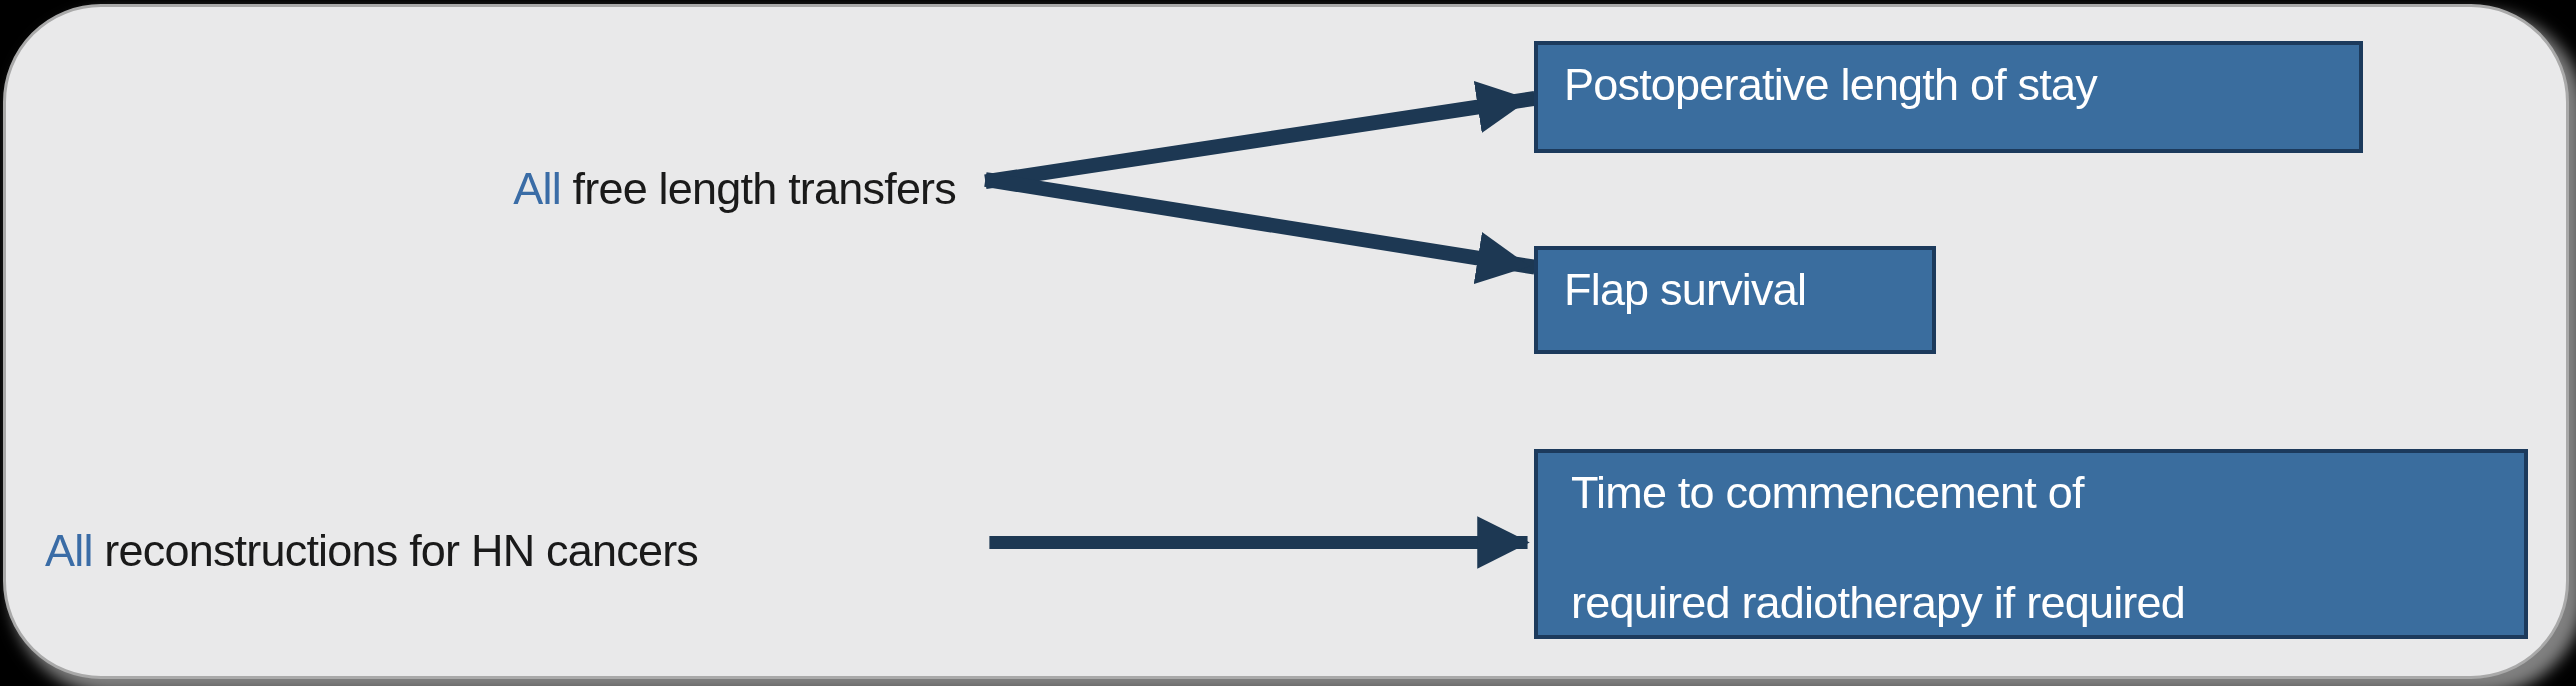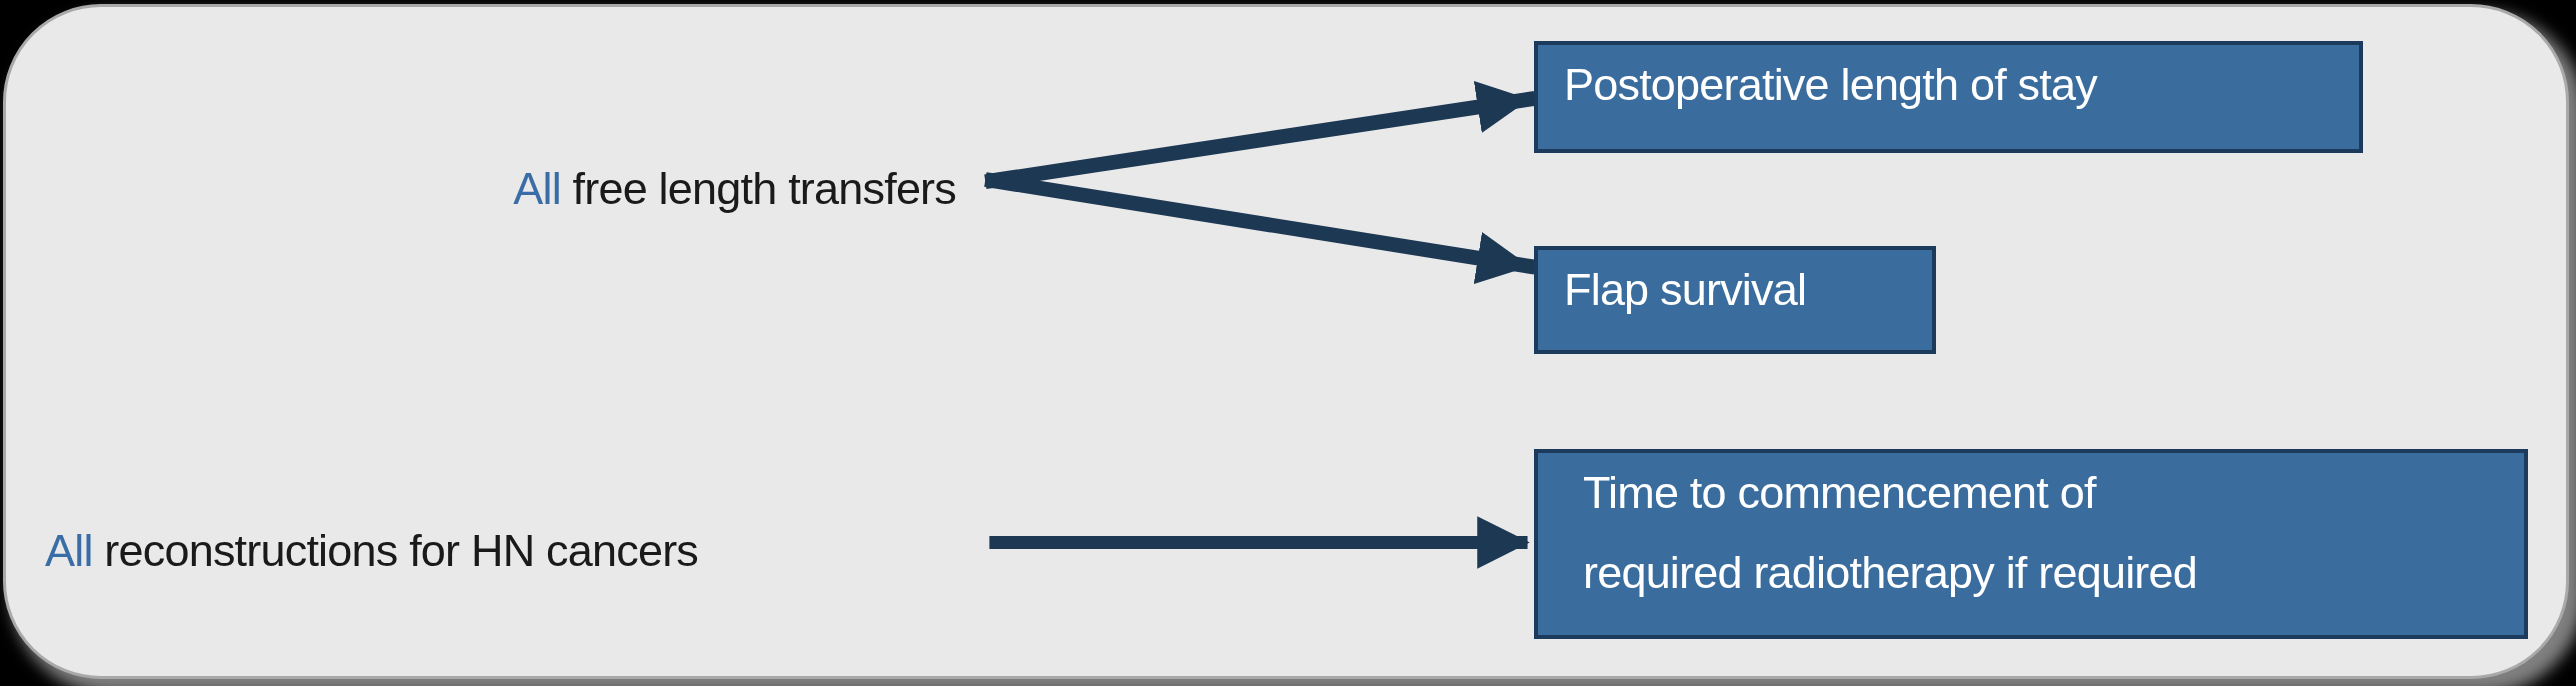--- a/index.html
+++ b/index.html
@@ -61,21 +61,21 @@
     letter-spacing:-0.8px;
     display:flex;
     flex-direction:column;
     justify-content:flex-start;
     padding-left:26px;
     white-space:nowrap;
   }
   .outcome span{display:block;line-height:80px;}
   .box-postop{left:1534px;top:41px;width:829px;height:112px;}
   .box-flap{left:1534px;top:209px;width:402px;height:108px;margin-top:37px;}
-  .box-radio{left:1534px;top:449px;width:994px;height:190px;padding-left:45px;}
+  .box-radio{left:1534px;top:449px;width:994px;height:190px;padding-left:33px;gap:30px;}
 </style>
 </head>
 <body>
 
 <div class="canvas">
 
   <div class="panel"></div>
 
   <svg class="arrows-layer" viewBox="0 0 3140 837" xmlns="http://www.w3.org/2000/svg">
     <defs>

